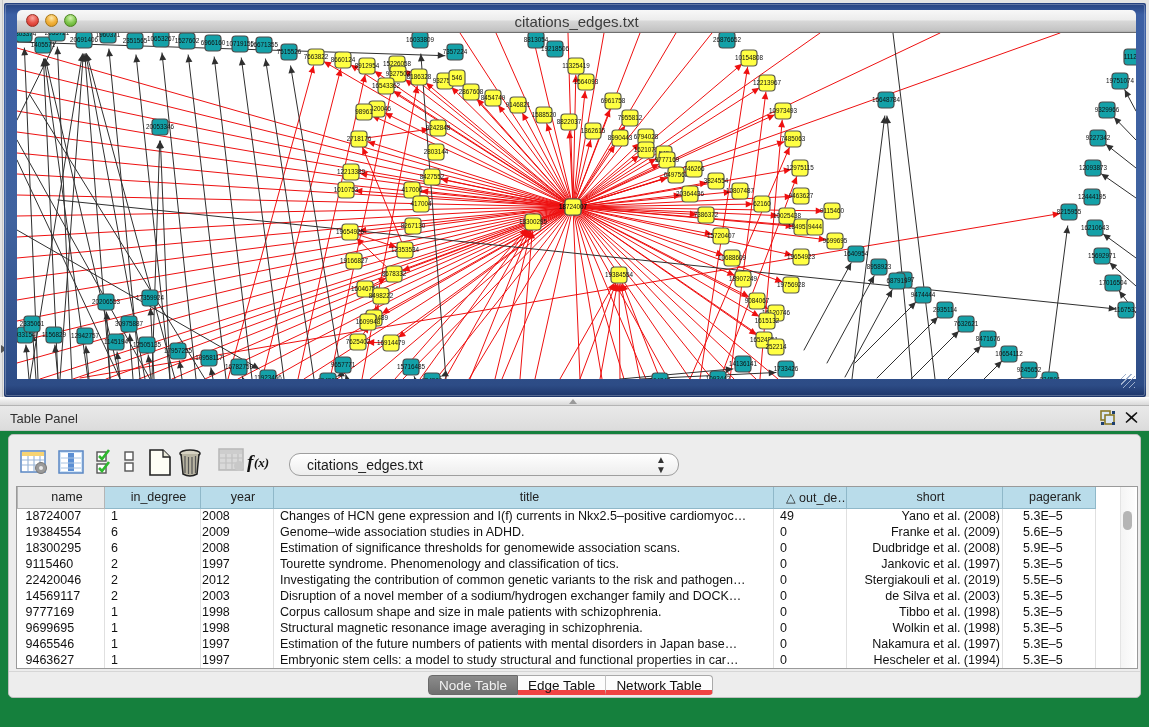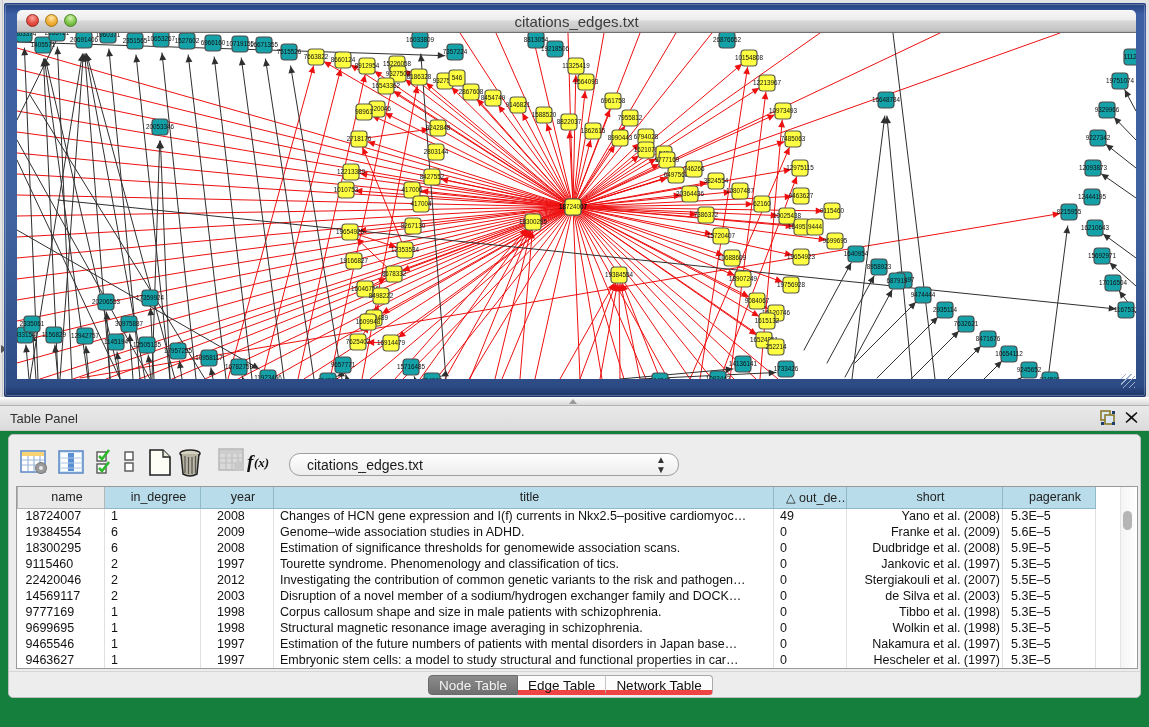--- a/index.html
+++ b/index.html
@@ -49,23 +49,23 @@
 
 #tblwrap { position:absolute; left:7px; top:51px; width:1122px; height:183px; background:#fff;
   border:1px solid #9a9a9a; overflow:hidden; }
 table { border-collapse:collapse; table-layout:fixed; width:1077px; font-size:12.5px; color:#111; }
 th { height:21px; font-weight:normal; font-size:12.5px; color:#222;
   background:#b9dcea; border:1px solid #8fb8c9; border-top:none; overflow:hidden; white-space:nowrap;padding-left:12px; }
 th.first { background:#e9e9e9; border-color:#b5b5b5; }
 td { height:16px; padding:0 2px 0 6px; overflow:hidden; white-space:nowrap; border-right:1px solid #e0e0e0; }
 col.c0{width:87px}col.c1{width:96px}col.c2{width:73px}col.c3{width:500px}col.c4{width:73px}col.c5{width:156px}col.c6{width:93px}
 td.c0{padding-left:8px}
-td.c2{padding-left:16px}
+td.c2{padding-left:1px}
 td.c5{text-align:right}
-td.c6{padding-left:8px}
+td.c6{padding-left:20px}
 #vscroll { position:absolute; right:5px; top:24px; width:9px; height:19px; background:#b5b5b5; border-radius:5px; }
 #vtrack { position:absolute; right:2px; top:0px; width:15px; height:181px; background:linear-gradient(90deg,#f4f4f4,#fdfdfd); border-left:1px solid #e4e4e4; }
 
 
 #tabs { position:absolute; left:419px; top:240px; height:20px; font-size:13.5px; }
 #tabs .seg { float:left; height:20px; line-height:19px; padding:0 10px; background:#fdfdfd; color:#111;
   border-top:1px solid #a9a9a9; border-bottom:5px solid #ef4444; border-right:1px solid #c4c4c4; }
 #tabs .seg.sel { background:linear-gradient(180deg,#8c8c8c,#6f6f6f); color:#f2f2f2;
   border-radius:4px 0 0 4px; border:1px solid #6a6a6a; }
 #tabs .seg.last { border-radius:0 4px 4px 0; border-right:1px solid #a9a9a9; }
@@ -884,21 +884,21 @@
               <td class="c4">0</td>
               <td class="c5">Jankovic et al. (1997)</td>
               <td class="c6">5.3E–5</td>
             </tr>
 <tr>
               <td class="c0">22420046</td>
               <td class="c1">2</td>
               <td class="c2">2012</td>
               <td class="c3">Investigating the contribution of common genetic variants to the risk and pathogen…</td>
               <td class="c4">0</td>
-              <td class="c5">Stergiakouli et al. (2007)</td>
+              <td class="c5">Stergiakouli et al. (2019)</td>
               <td class="c6">5.5E–5</td>
             </tr>
 <tr>
               <td class="c0">14569117</td>
               <td class="c1">2</td>
               <td class="c2">2003</td>
               <td class="c3">Disruption of a novel member of a sodium/hydrogen exchanger family and DOCK…</td>
               <td class="c4">0</td>
               <td class="c5">de Silva et al. (2003)</td>
               <td class="c6">5.3E–5</td>
@@ -929,21 +929,21 @@
               <td class="c4">0</td>
               <td class="c5">Nakamura et al. (1997)</td>
               <td class="c6">5.3E–5</td>
             </tr>
 <tr>
               <td class="c0">9463627</td>
               <td class="c1">1</td>
               <td class="c2">1997</td>
               <td class="c3">Embryonic stem cells: a model to study structural and functional properties in car…</td>
               <td class="c4">0</td>
-              <td class="c5">Hescheler et al. (1997)</td>
+              <td class="c5">Hescheler et al. (1994)</td>
               <td class="c6">5.3E–5</td>
             </tr>
 
       </tbody>
         </table>
       <div id="vtrack"></div>
         <div id="vscroll"></div>
     </div>
     <div id="topline"></div>
     <div id="tabs">

